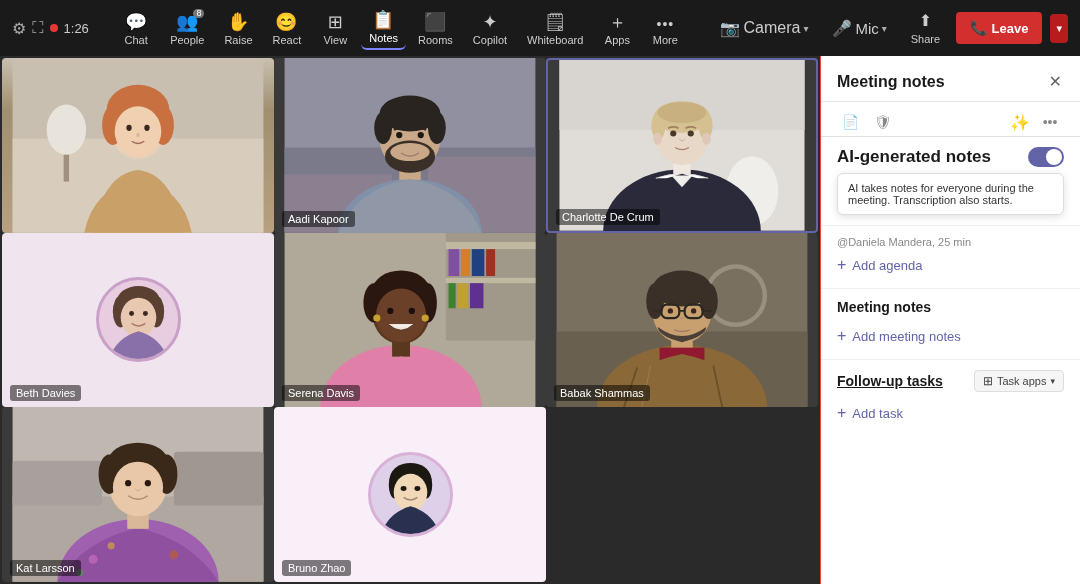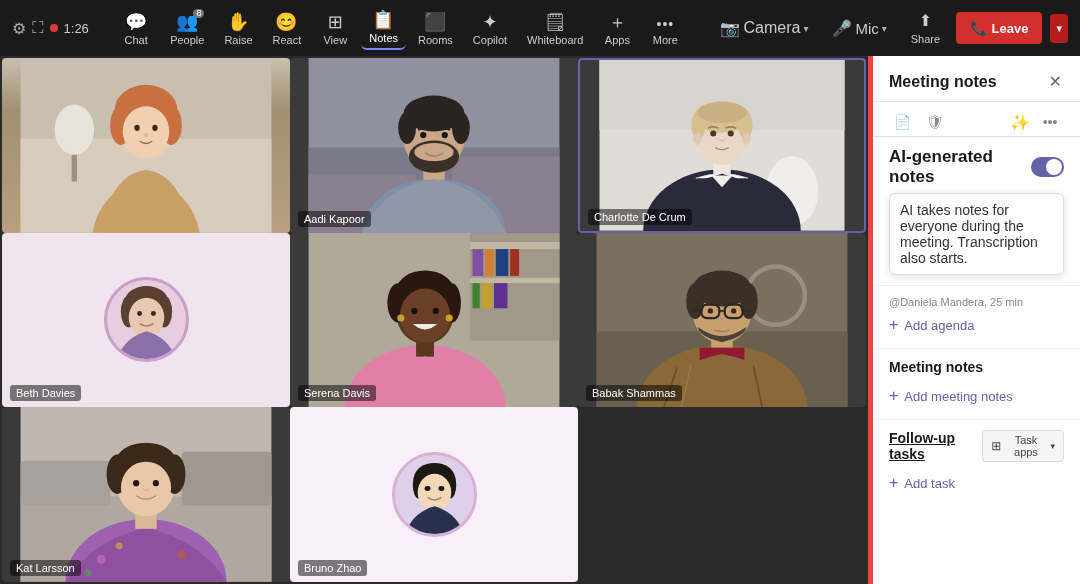--- a/index.html
+++ b/index.html
@@ -130,26 +130,26 @@
     }
     .avatar-cell {
       display: flex;
       align-items: center;
       justify-content: flex-start;
       background: #f0e6f0;
     }
 
     
     .right-panel {
-      width: 212px;
+      width: 260px;
       background: #fff;
       display: flex;
       flex-direction: column;
       flex-shrink: 0;
-      border-left: 5px solid #ef4444;
+      border-left: 1px solid #ef4444;
     }
     .panel-header {
       display: flex;
       align-items: center;
       justify-content: space-between;
       padding: 14px 16px 8px;
       border-bottom: 1px solid #e8e8e8;
     }
     .panel-title {
       font-size: 16px;
@@ -214,21 +214,21 @@
       background: #fff;
       border-radius: 50%;
       top: 2px; right: 2px;
       transition: right 0.2s;
     }
     .ai-tooltip {
       background: #fff;
       border: 1px solid #ddd;
       border-radius: 6px;
       padding: 8px 10px;
-      font-size: 14px;
+      font-size: 11px;
       color: #333;
       box-shadow: 0 2px 8px rgba(0,0,0,0.12);
       margin-top: 4px;
     }
 
     .panel-section {
       padding: 10px 16px;
       border-bottom: 1px solid #f0f0f0;
     }
     .add-item-row {

